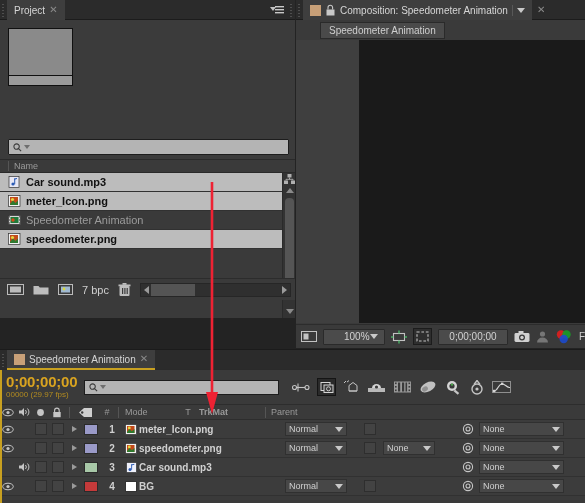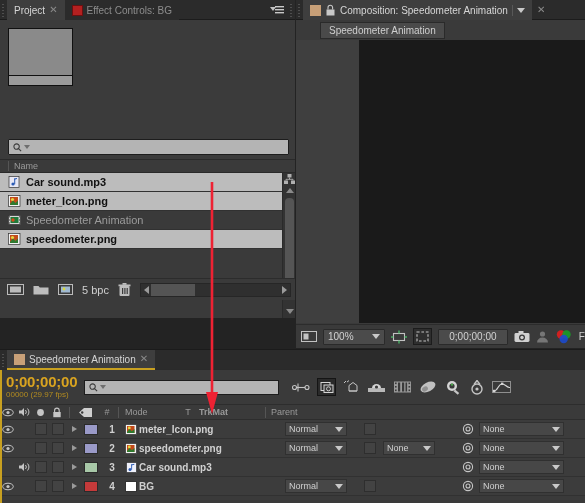--- a/index.html
+++ b/index.html
@@ -79,21 +79,21 @@
   #comp { left: 296px; top: 0; width: 289px; height: 348px; background: #3a3a3a; }
   .comp-sub { height: 20px; background: #3a3a3a; display: flex; align-items: center; padding-left: 24px; }
   .comp-sub .crumb { background: #4a4a4a; border: 1px solid #2a2a2a; padding: 2px 8px; font-size: 10px; color: #cfcfcf; }
   .canvaswrap { position: relative; height: 283px; background: #3f3f3f; }
   .canvas { position: absolute; left: 63px; top: 0; right: 0; bottom: 0; background: #1a1a1a; }
   .compbar {
     position: absolute; left: 0; bottom: 0; width: 289px; height: 24px; background: #3a3a3a;
     border-top: 1px solid #2c2c2c; display: flex; align-items: center; gap: 6px; padding-left: 5px;
   }
   .ctrl { height: 16px; background: #4b4b4b; border: 1px solid #2a2a2a; display: flex; align-items: center;
-          padding: 0 4px; font-size: 10px; color: #d2d2d2; border-radius: 1px; }
+          padding: 0 20px; font-size: 10px; color: #d2d2d2; border-radius: 1px; }
   .caret { width: 0; height: 0; border-left: 4px solid transparent; border-right: 4px solid transparent; border-top: 5px solid #c9c9c9; }
 
   
   #timeline { left: 0; top: 349px; width: 585px; height: 154px; background: #3a3a3a;
               border-top: 1px solid #1b1b1b; }
   #timeline .tabbar { border-bottom: 1px solid #2a2a2a; }
   #timeline .tab.active { border-bottom: 2px solid #c8a020; }
   .tl-toolbar { height: 34px; display: flex; align-items: center; padding-left: 6px; gap: 7px; background: #3a3a3a; }
   .tc { color: #d8a320; font-weight: bold; font-size: 15px; line-height: 14px; letter-spacing: -0.2px; }
   .tcsub { color: #b28b20; font-size: 8px; line-height: 8px; }
@@ -123,24 +123,20 @@
 
 <div class="app">
 
   <div class="panel" id="project">
     <div class="tabbar">
       <div class="grip"></div>
       <div class="tab active">
         <span>Project</span>
         <span class="x">✕</span>
       </div>
-      <div class="tab" style="background:#2b2b2b;">
-        <span style="width:11px;height:11px;background:#b32020;border:1px solid #6a1010;display:inline-block;"></span>
-        <span>Effect Controls: BG</span>
-      </div>
       <div style="flex:1"></div>
       <div style="display:flex;align-items:center;gap:3px;padding-right:4px;">
         <svg width="15" height="11">
           <polygon points="1,3 7,3 4,7" fill="#c0c0c0"></polygon>
           <rect x="6" y="2" width="9" height="1.4" fill="#c8c8c8"></rect>
           <rect x="6" y="5" width="9" height="1.4" fill="#c8c8c8"></rect>
           <rect x="6" y="8" width="9" height="1.4" fill="#c8c8c8"></rect>
         </svg>
       </div>
       <div class="grip"></div>
@@ -238,21 +234,21 @@
         <rect x="1.5" y="9" width="1.5" height="1.5" fill="#3a3a3a"></rect>
       </svg>
       <svg width="16" height="13">
         <path d="M0.5 3 L5.5 3 L6.8 4.6 L15.5 4.6 L15.5 11.5 L0.5 11.5 Z" fill="#bdbdbd"></path>
       </svg>
       <svg width="15" height="13">
         <rect x="0.5" y="1.5" width="14" height="10" fill="none" stroke="#bbb" stroke-width="1"></rect>
         <rect x="3" y="3.5" width="9" height="6" fill="#9fb8d0"></rect>
         <circle cx="6" cy="6" r="1.4" fill="#d8d840"></circle>
       </svg>
-      <span style="font-size:11px;color:#cfcfcf;">5 bpc</span>
+      <span style="font-size:11px;color:#cfcfcf;">7 bpc</span>
       <svg width="13" height="14">
         <rect x="1.5" y="3" width="10" height="10" rx="1" fill="#bdbdbd"></rect>
         <rect x="0.5" y="1.5" width="12" height="1.8" fill="#bdbdbd"></rect>
         <rect x="4.5" y="0" width="4" height="1.8" fill="#bdbdbd"></rect>
         <rect x="4" y="5" width="1.2" height="6" fill="#3a3a3a"></rect>
         <rect x="6.3" y="5" width="1.2" height="6" fill="#3a3a3a"></rect>
         <rect x="8.6" y="5" width="1.2" height="6" fill="#3a3a3a"></rect>
       </svg>
       <div class="hscroll">
         <span style="width:0;height:0;margin-left:3px;border-top:4px solid transparent;border-bottom:4px solid transparent;border-right:5px solid #9a9a9a;"></span>

